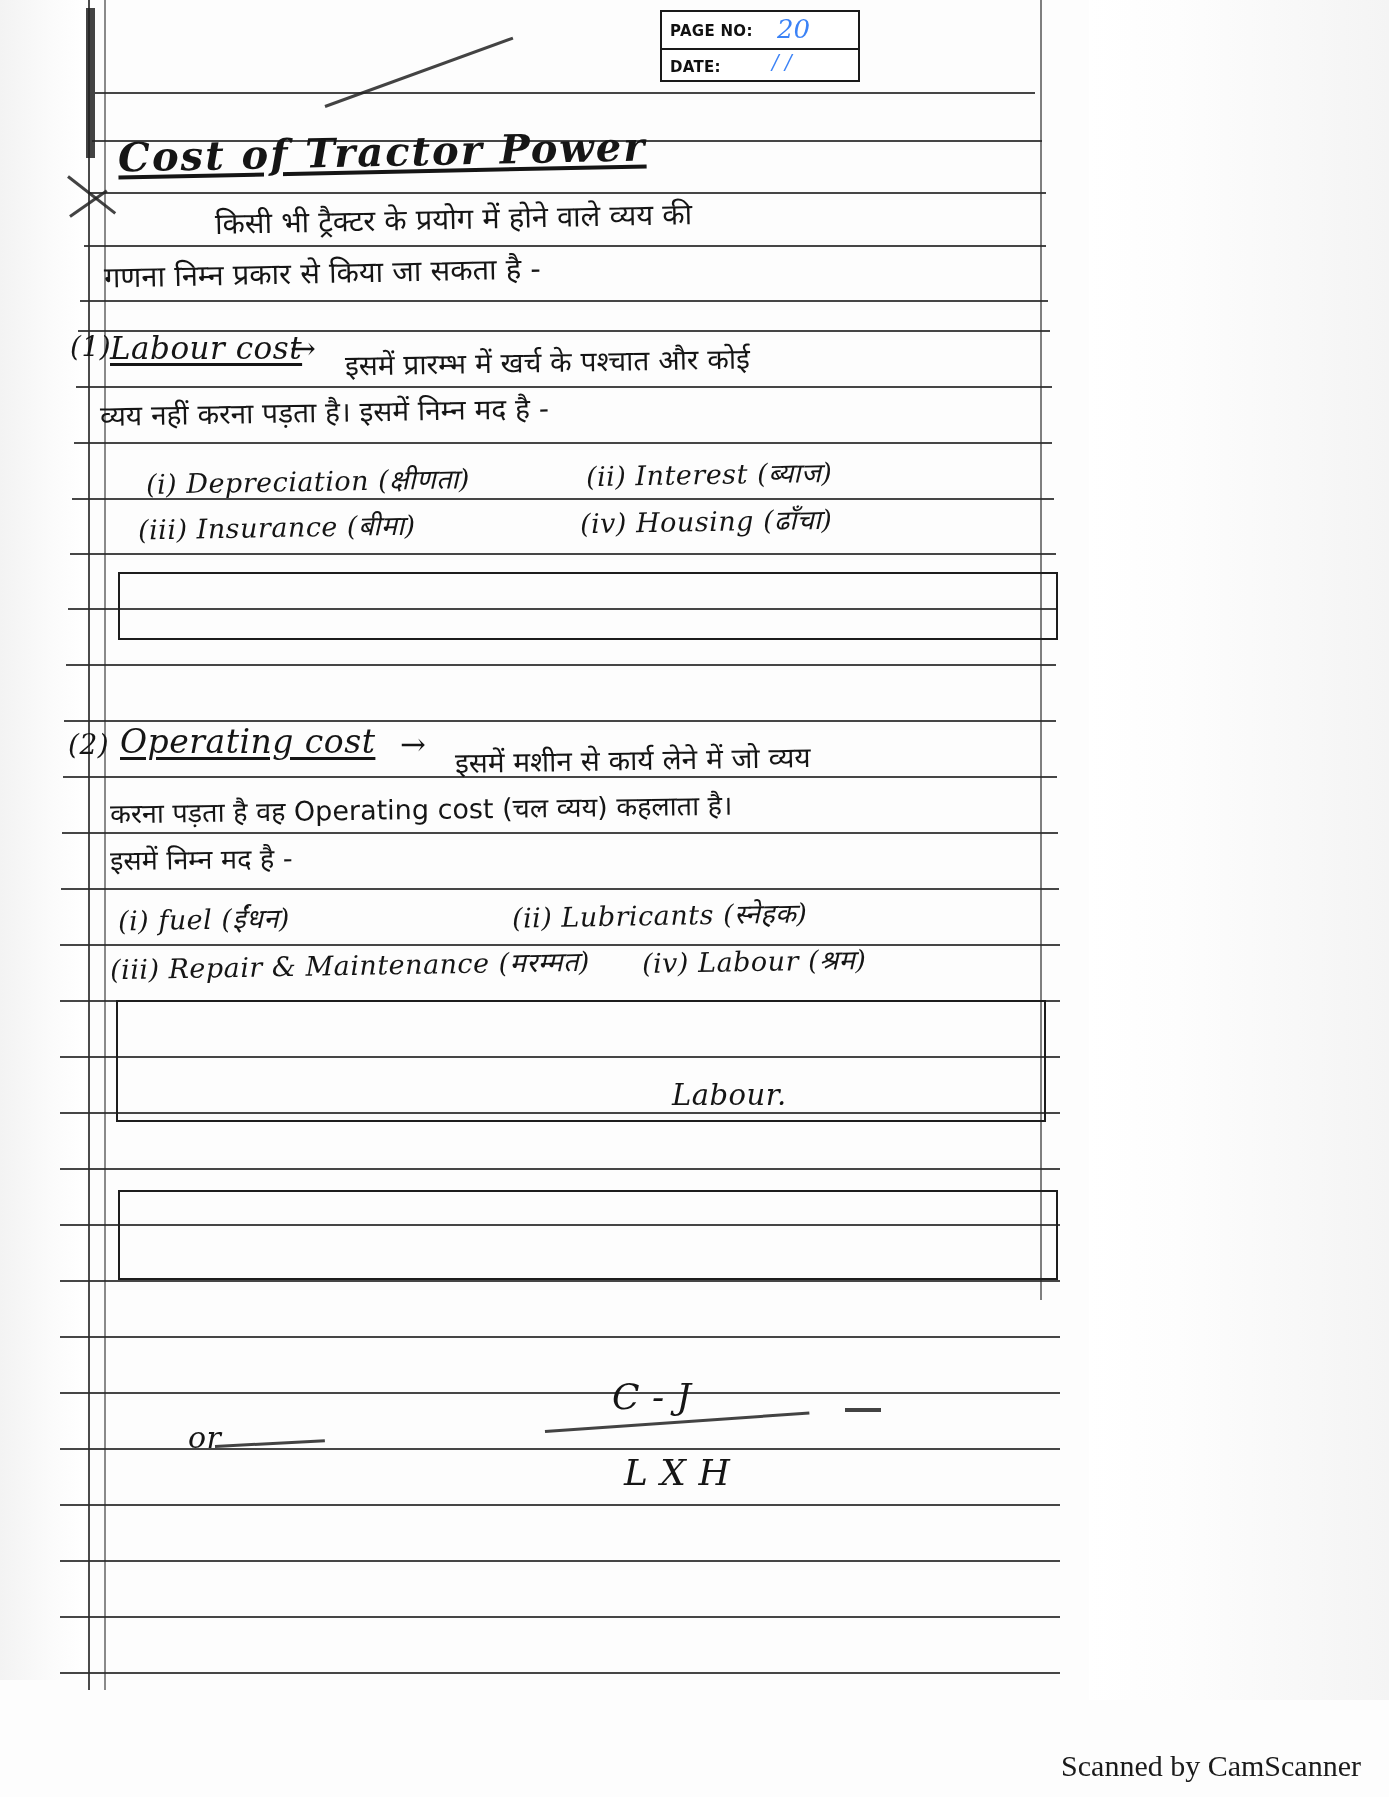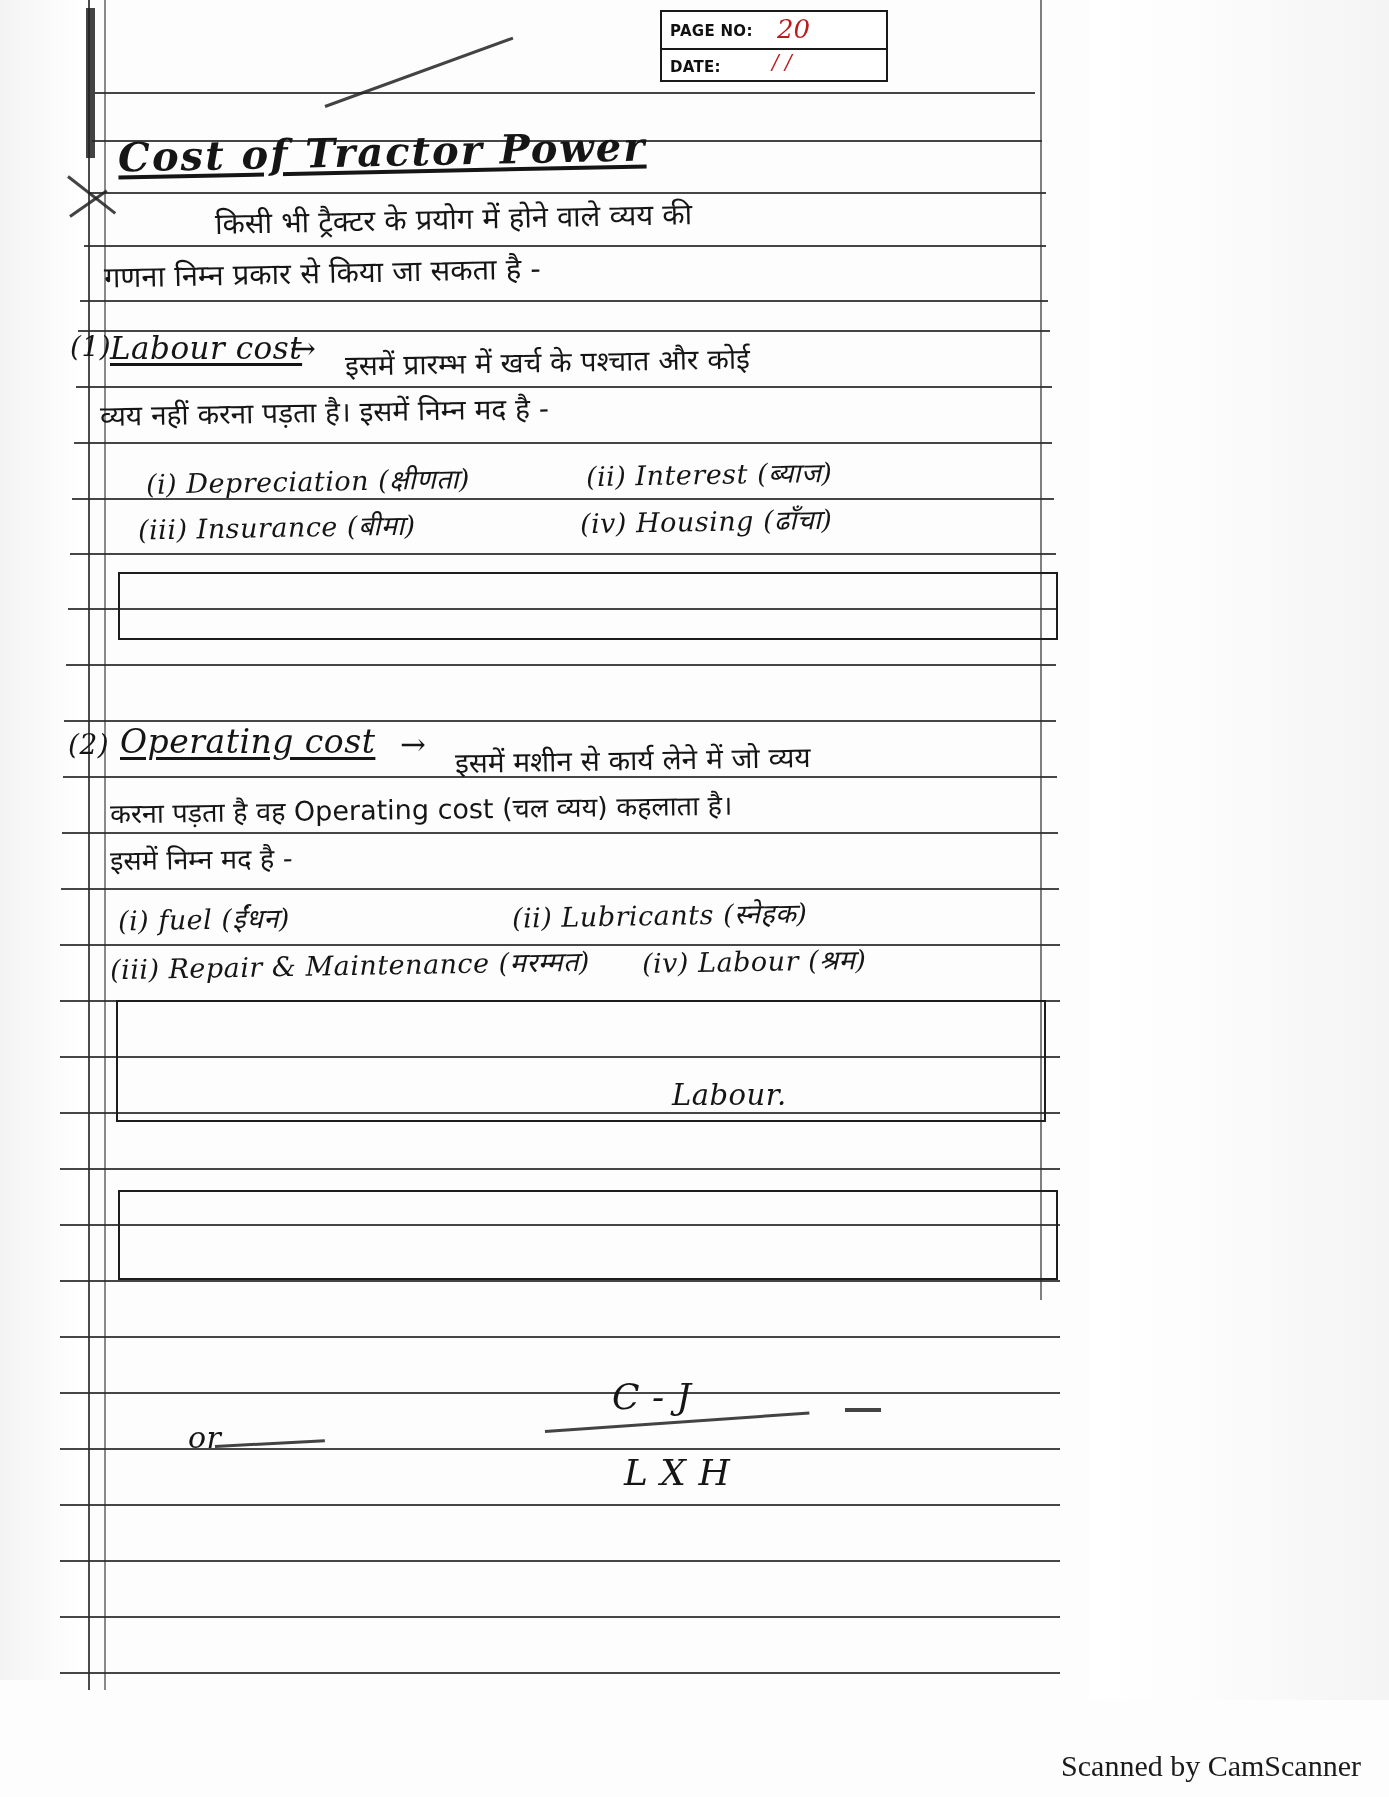--- a/index.html
+++ b/index.html
@@ -84,21 +84,21 @@
   .boxed {
     position: absolute;
     border: 2px solid #1d1d1d;
     box-sizing: border-box;
   }
 
   
   #stamp {
     position: absolute;
     left: 660px; top: 10px;
-    width: 228px; height: 72px;
+    width: 200px; height: 72px;
     border: 2px solid #1a1a1a;
     box-sizing: border-box;
     background: #ffffff;
   }
   #stamp .divider {
     position: absolute;
     left: 0; top: 36px;
     width: 100%; height: 0;
     border-top: 2px solid #1a1a1a;
   }
@@ -108,21 +108,21 @@
     font-weight: 700;
     font-size: 15px;
     color: #111;
     letter-spacing: .3px;
   }
   #stamp .val {
     position: absolute;
     font-family: "DejaVu Serif", serif;
     font-style: italic;
     font-size: 26px;
-    color: #b91c1c;
+    color: #3b82f6;
   }
 
   #footer {
     position: absolute;
     right: 28px;
     bottom: 14px;
     font-family: "Liberation Serif", serif;
     font-size: 30px;
     color: #1a1a1a;
     text-align: center;

